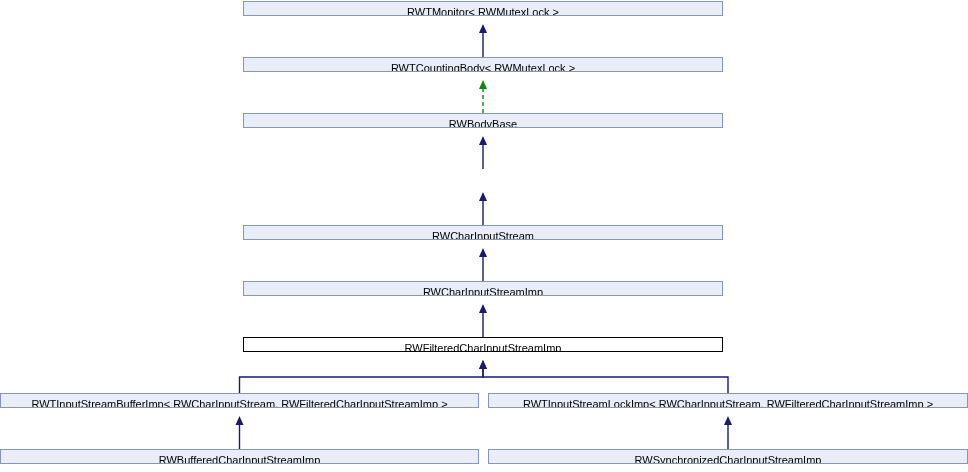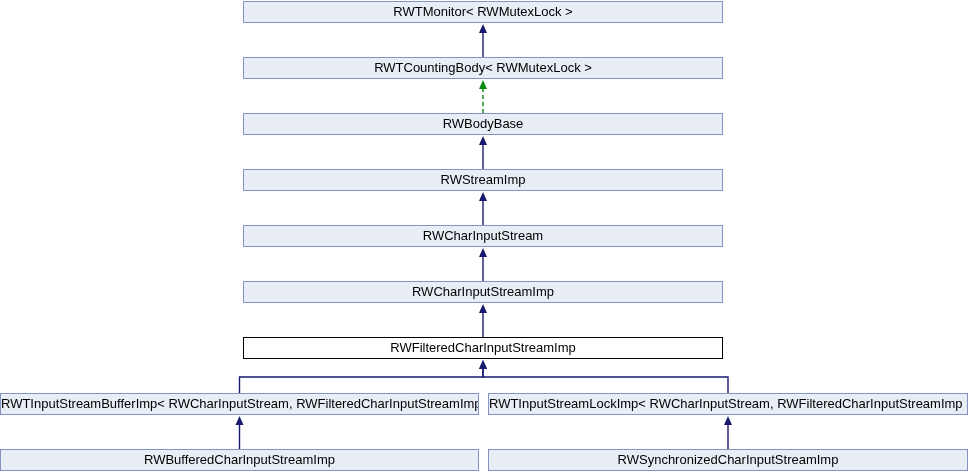--- a/index.html
+++ b/index.html
@@ -17,25 +17,25 @@
   }
   .edges {
     position: absolute;
     left: 0;
     top: 0;
     pointer-events: none;
   }
   .node {
     position: absolute;
     box-sizing: border-box;
-    height: 22px;
+    height: 15px;
     border: 1px solid var(--node-border, #8494c4);
     background: var(--node-fill, #e8edf6);
     color: var(--text, #000000);
-    font-size: 13px;
+    font-size: 11px;
     line-height: 20px;
     text-align: center;
     white-space: nowrap;
     overflow: hidden;
     cursor: pointer;
   }
   .node.selected {
     border-color: var(--selected-border, #000000);
     background: var(--selected-fill, #ffffff);
     cursor: default;
@@ -76,21 +76,20 @@
       <polygon points="483,360 479,369 487,369" fill="#191970"></polygon>
       <path d="M 239.5 449 L 239.5 433 L 239.5 433 L 239.5 423" fill="none" stroke="#191970" stroke-width="1.4"></path>
       <polygon points="239.5,416 235.5,425 243.5,425" fill="#191970"></polygon>
       <path d="M 728 449 L 728 433 L 728 433 L 728 423" fill="none" stroke="#191970" stroke-width="1.4"></path>
       <polygon points="728,416 724,425 732,425" fill="#191970"></polygon>
     </svg>
 
   <div class="node n0">RWTMonitor&lt; RWMutexLock &gt;</div>
   <div class="node n2">RWBodyBase</div>
   <div class="node n1">RWTCountingBody&lt; RWMutexLock &gt;</div>
-  <div class="node n3">RWStreamImp</div>
   <div class="node n4">RWCharInputStream</div>
   <div class="node n6 selected">RWFilteredCharInputStreamImp</div>
   <div class="node n5">RWCharInputStreamImp</div>
   <div class="node n7">RWTInputStreamBufferImp&lt; RWCharInputStream, RWFilteredCharInputStreamImp &gt;</div>
   <div class="node n8">RWTInputStreamLockImp&lt; RWCharInputStream, RWFilteredCharInputStreamImp &gt;</div>
   <div class="node n10">RWSynchronizedCharInputStreamImp</div>
   <div class="node n9">RWBufferedCharInputStreamImp</div>
 </div>
 
 </body></html>

